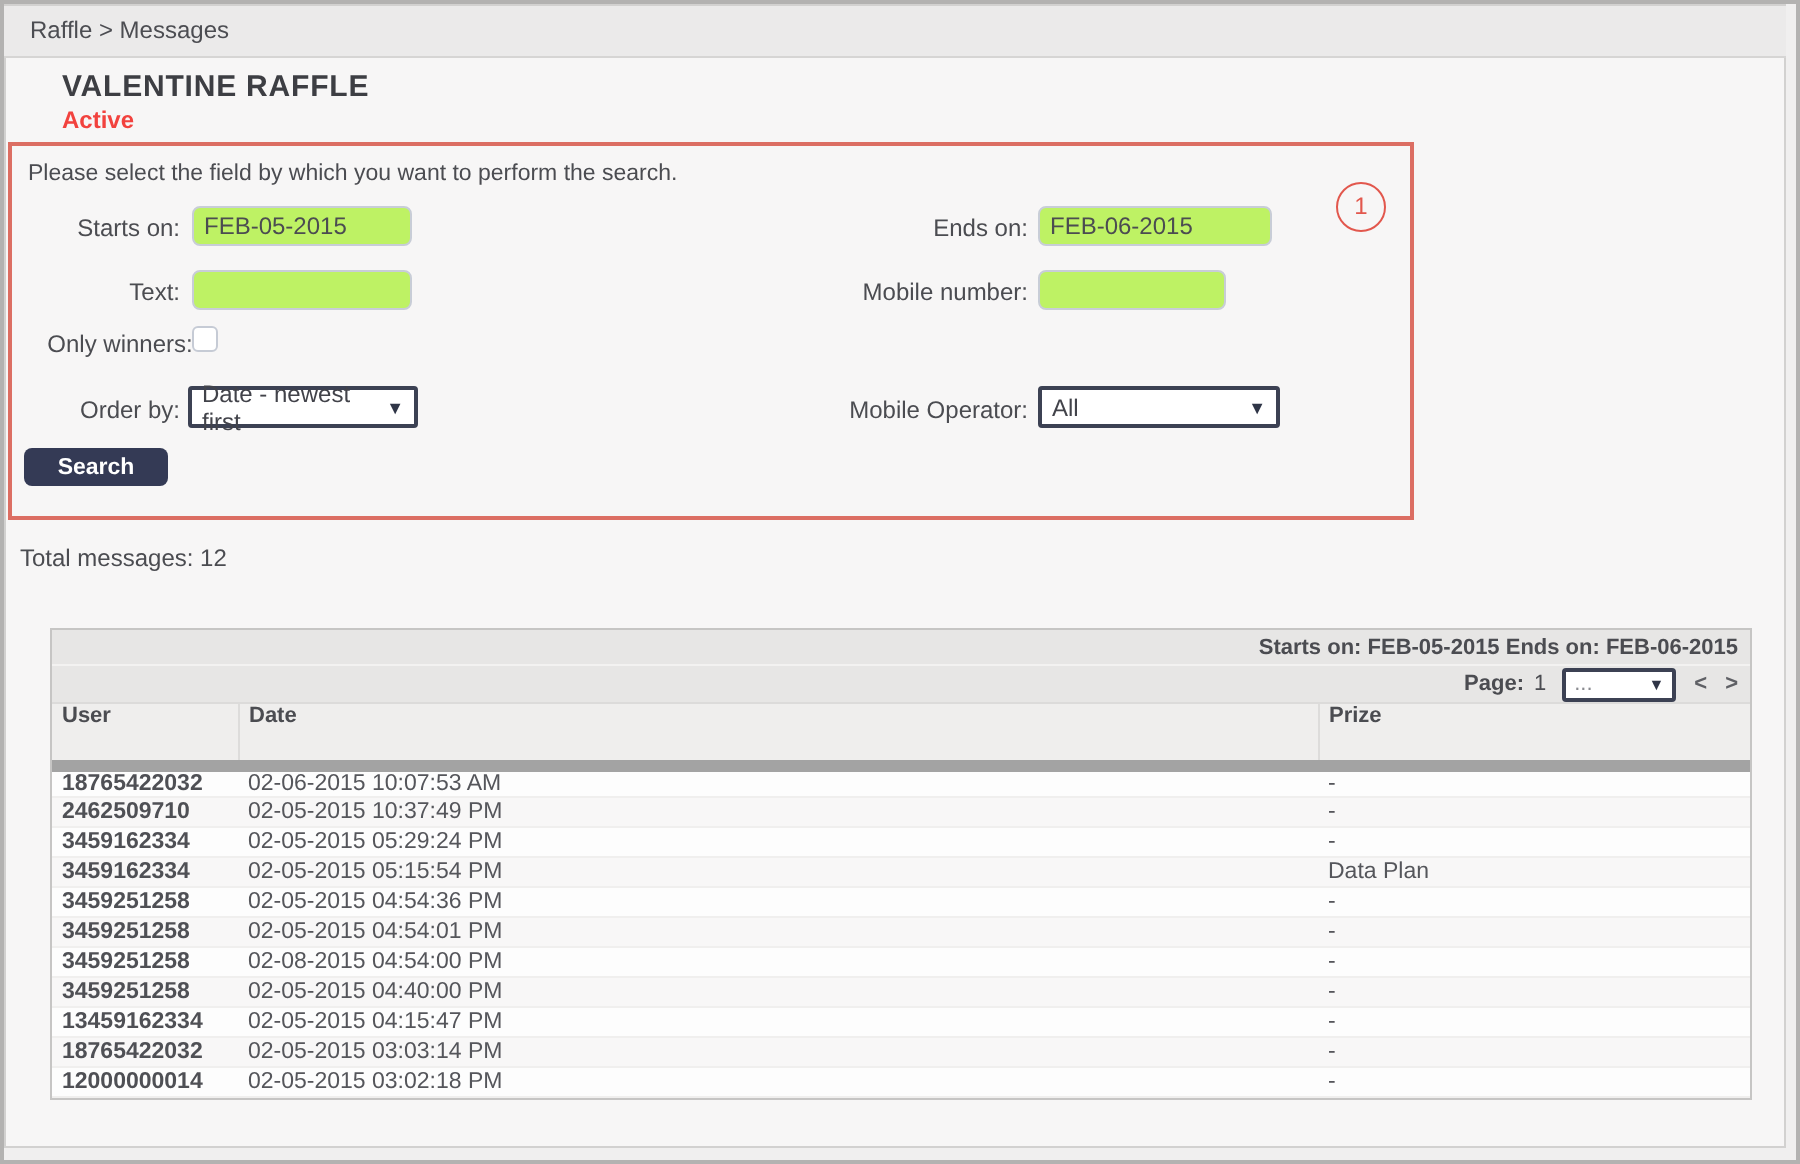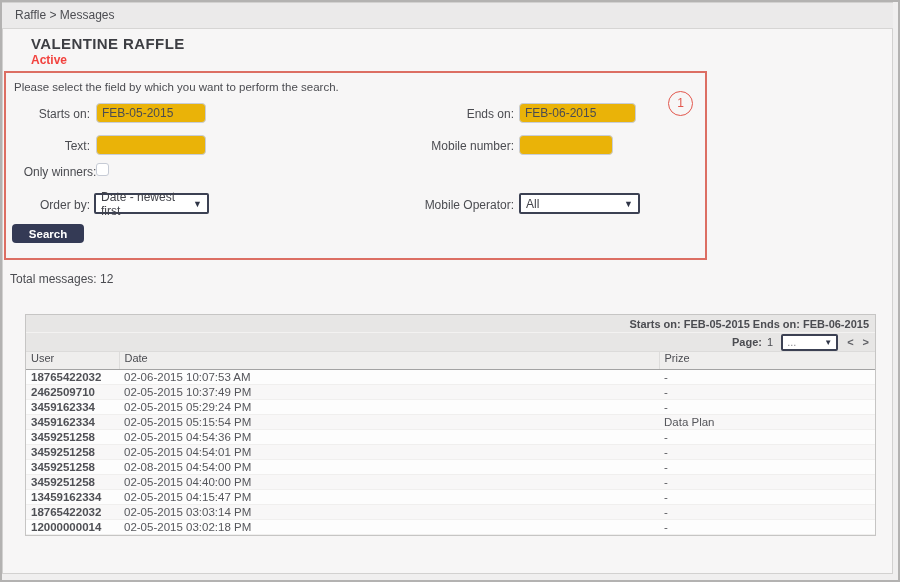--- a/index.html
+++ b/index.html
@@ -24,21 +24,21 @@
   .search-panel { position:absolute; left:4px; top:71px; width:703px; height:189px;
           border:2px solid #dc6e63; }
   .panel-instruction { position:absolute; left:8px; top:8px; font-size:11.5px; color:#4b4c51; }
 
   .annotation-circle { position:absolute; left:662px; top:18px; width:25px; height:25px;
           border:1.5px solid #e2574d; border-radius:50%; color:#e2574d;
           font-size:12px; line-height:22px; text-align:center; background:transparent; }
 
   .fld-label { position:absolute; font-size:12px; color:#4b4c51; text-align:right; }
   .txt-input { position:absolute; height:20px; border:1px solid #c8cdd7; border-radius:4px;
-          background:#eab308; font-family:"Liberation Sans",sans-serif; font-size:12px;
+          background:#bef264; font-family:"Liberation Sans",sans-serif; font-size:12px;
           color:#4b4c51; padding:0 5px; outline:none; }
   .chk { position:absolute; width:13px; height:13px; -webkit-appearance:none; appearance:none;
           border:1px solid #c6cbd5; border-radius:3px; background:#fff; }
 
   .dropdown { position:absolute; height:21px; background:#fff; border:2px solid #3c4153;
           border-radius:2px; display:flex; align-items:center; justify-content:space-between;
           padding:0 5px; font-size:12px; color:#42434a; cursor:default; }
   .dd-arrow { font-size:9px; color:#2f3547; margin-left:6px; }
 
   .search-btn { position:absolute; left:6px; top:151px; width:72px; height:19px;
@@ -60,22 +60,22 @@
   .pager-select { height:17px; width:57px; background:#fff; border:2px solid #3c4153;
           border-radius:2px; display:inline-flex; align-items:center; justify-content:space-between;
           padding:0 4px; font-size:11px; font-weight:normal; color:#8a8b90; }
   .pager-select .dd-arrow { font-size:8px; }
   .pager-arrow { color:#5f6065; font-size:11px; font-weight:bold; margin-left:9px; cursor:default; }
 
   table.grid { width:100%; border-collapse:collapse; table-layout:fixed; }
   table.grid col.c-user { width:93px; }
   table.grid col.c-date { width:540px; }
   table.grid thead th { height:17px; background:#efeeed; text-align:left; font-size:11px;
-          font-weight:normal; color:#4b4c51; padding:0 0 4px 5px;
-          border-bottom:1px solid #a3a3a3; border-left:1px solid #dddcdb; }
+          font-weight:bold; color:#4b4c51; padding:0 0 16px 5px;
+          border-bottom:6px solid #a3a3a3; border-left:1px solid #dddcdb; }
   table.grid thead th:first-child { border-left:none; }
   table.grid tbody td { height:15px; font-size:11.5px; padding:0 0 0 5px;
           border-bottom:1px solid #f0efee; color:#55565b; white-space:nowrap; overflow:hidden; }
   table.grid tbody td.user { font-weight:bold; color:#4f5055; }
   table.grid tbody tr:nth-child(odd)  { background:#fdfdfd; }
   table.grid tbody tr:nth-child(even) { background:#f8f7f7; }
 </style>
 </head>
 <body>
 

